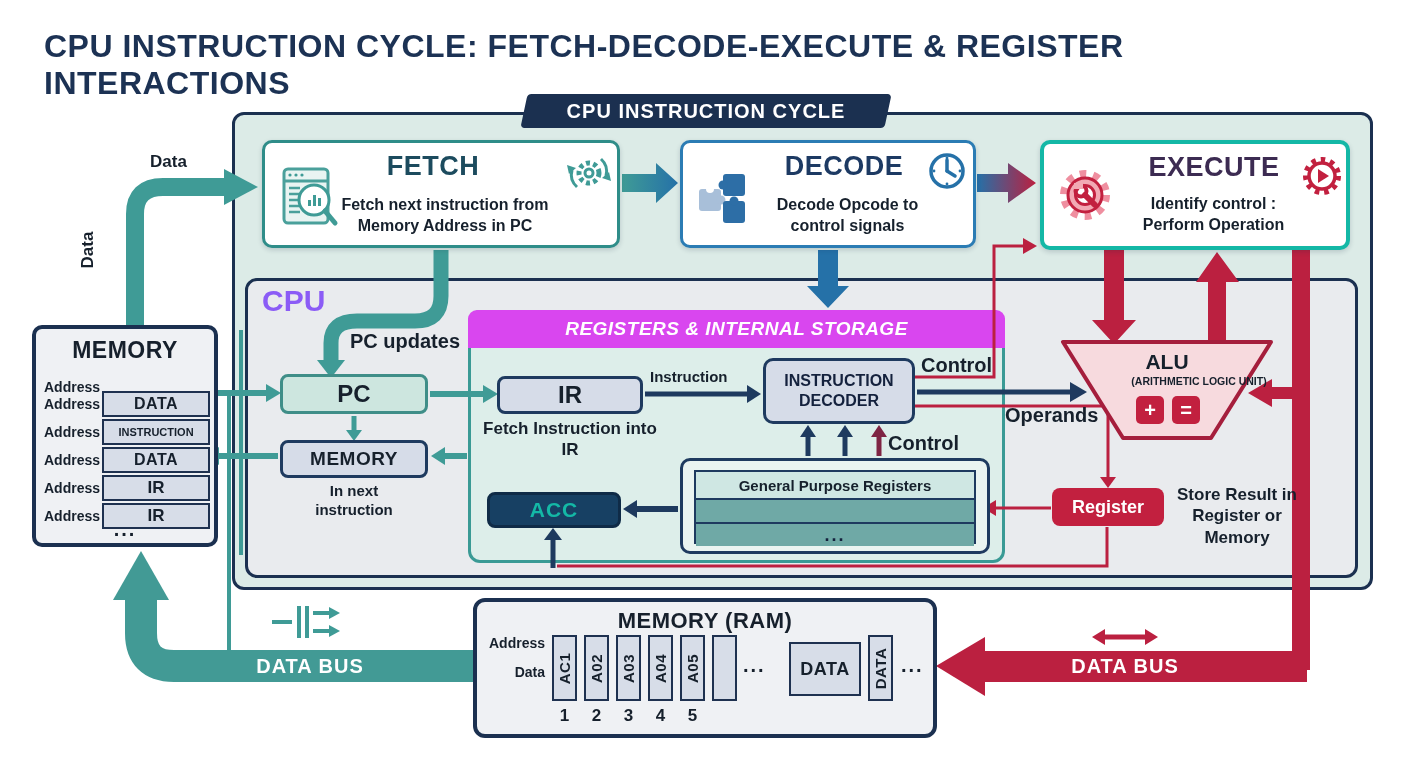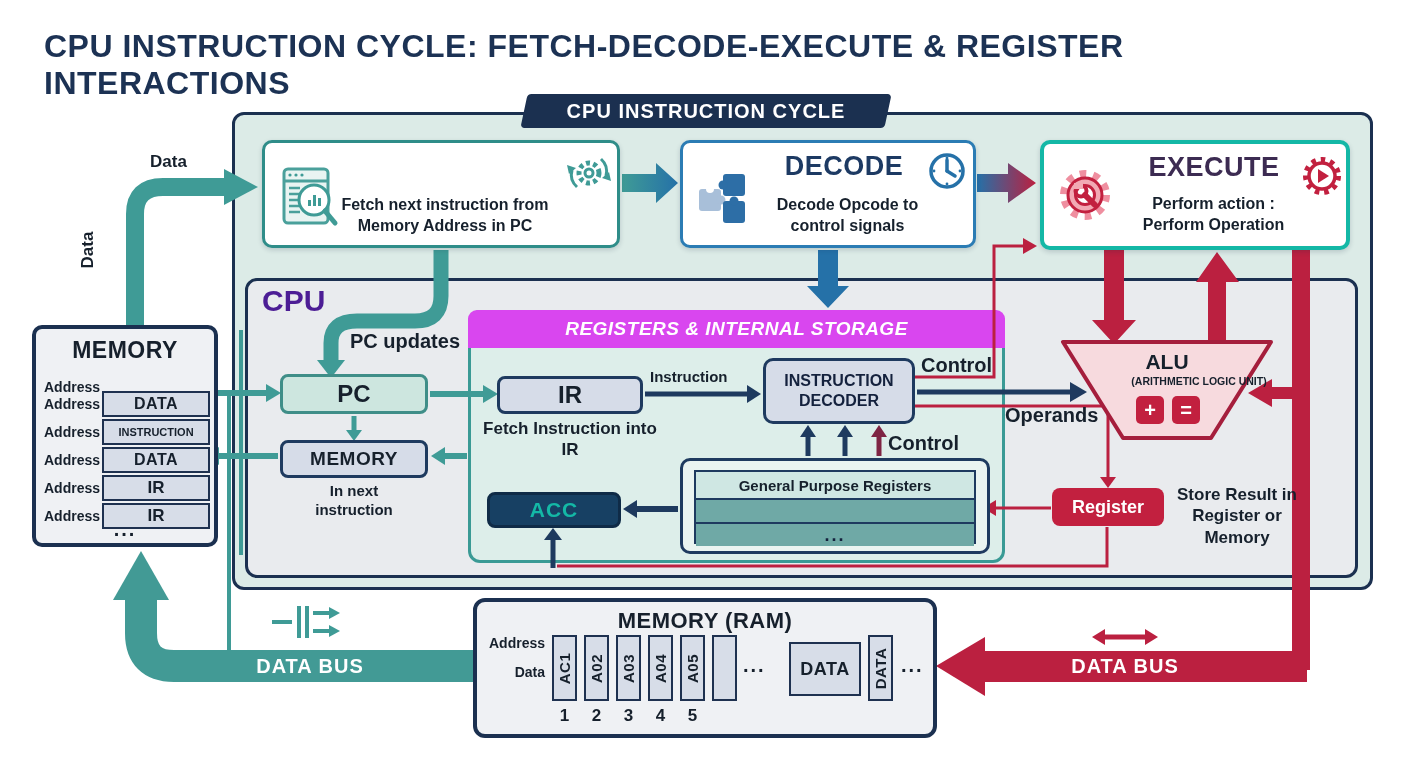--- a/index.html
+++ b/index.html
@@ -15,21 +15,21 @@
   .banner{left:524px;top:94px;width:364px;height:34px;}
   .banner::before{content:"";position:absolute;inset:0;background:#1B3050;
                   transform:skewX(-12deg);border-radius:4px;}
   .banner span{position:relative;z-index:1;width:100%;text-align:center;color:#fff;
                font-size:20px;font-weight:800;letter-spacing:1px;line-height:34px;display:block;}
   .stage-box{background:#fff;border-radius:10px;box-shadow:0 2px 5px rgba(20,40,60,.18);}
   .stage-title{font-weight:800;font-size:27px;letter-spacing:.5px;text-align:center;}
   .stage-desc{font-size:16px;font-weight:600;line-height:1.3;text-align:center;color:#16202c;}
   .cpu-box{left:245px;top:278px;width:1113px;height:300px;background:#E9EBEE;
            border:3px solid #1B3050;border-radius:12px;}
-  .cpu-label{left:262px;top:284px;font-size:30px;font-weight:800;color:#4c1d95;}
+  .cpu-label{left:262px;top:284px;font-size:30px;font-weight:800;color:#8b5cf6;}
   .reg-panel{left:468px;top:310px;width:537px;height:253px;background:#DDEEEA;
              border:3px solid #3A9A95;border-radius:12px;}
   .reg-header{left:468px;top:310px;width:537px;height:38px;background:#d946ef;
               border-radius:9px 9px 0 0;color:#fff;font-size:19px;font-weight:800;
               letter-spacing:.5px;line-height:38px;text-align:center;font-style:italic;}
   .small-node{border-radius:8px;font-weight:800;}
   .mint{background:#CDE6DF;border:3px solid #3F8E88;}
   .grey{background:#D6DCE8;border:3px solid #1E3A5F;}
   .lbl{font-size:20px;font-weight:600;color:#16202c;}
   .memory-box{background:#EFF1F4;border:4px solid #1B3050;border-radius:12px;}
@@ -213,20 +213,21 @@
           <line x1="8" y1="43" x2="19" y2="43"></line>
         <line x1="8" y1="49" x2="19" y2="49"></line>
       </g>
       <circle cx="33" cy="37" r="15" fill="#FFFFFF" stroke="#3F9B96" stroke-width="3"></circle>
       <rect x="27" y="37" width="3" height="6" fill="#3F9B96"></rect>
       <rect x="32" y="32" width="3" height="11" fill="#3F9B96"></rect>
       <rect x="37" y="35" width="3" height="8" fill="#3F9B96"></rect>
       <line x1="44" y1="48" x2="54" y2="60" stroke="#3F9B96" stroke-width="5" stroke-linecap="round"></line>
     </svg>
   </span>
+  <div class="abs stage-title" style="left:68px;top:8px;width:200px;color:#1C4B5E;">FETCH</div>
   <span class="abs" style="left:302px;top:8px;">
     <svg width="44" height="44" viewBox="0 0 44 44">
       <path d="M 34,8 A 17,17 0 0 1 39,25" fill="none" stroke="#3F9B96" stroke-width="3"></path>
       <polygon points="42,21 44,30 35,27" fill="#3F9B96"></polygon>
       <path d="M 10,36 A 17,17 0 0 1 5,19" fill="none" stroke="#3F9B96" stroke-width="3"></path>
       <polygon points="2,23 0,14 9,17" fill="#3F9B96"></polygon>
       <circle cx="22" cy="22" r="10" fill="none" stroke="#3F9B96" stroke-width="5" stroke-dasharray="4 3.3"></circle>
       <circle cx="22" cy="22" r="4" fill="none" stroke="#3F9B96" stroke-width="3"></circle>
     </svg>
   </span>
@@ -272,21 +273,21 @@
     </svg>
   </span>
   <div class="abs stage-title" style="left:80px;top:8px;width:180px;color:#3C2B52;">EXECUTE</div>
   <span class="abs" style="left:256px;top:10px;">
     <svg width="44" height="44" viewBox="0 0 44 44">
       <circle cx="22" cy="22" r="16.5" fill="none" stroke="#C2203F" stroke-width="5" stroke-dasharray="4.5 5"></circle>
       <circle cx="22" cy="22" r="13" fill="#FFFFFF" stroke="#C2203F" stroke-width="3.5"></circle>
       <polygon points="18,15 18,29 29,22" fill="#C2203F"></polygon>
     </svg>
   </span>
-  <div class="abs stage-desc" style="left:82px;top:50px;width:175px;">Perform action : Perform Operation</div>
+  <div class="abs stage-desc" style="left:82px;top:50px;width:175px;">Identify control : Perform Operation</div>
 </div>
 
 <div class="abs lbl" style="left:150px;top:152px;font-weight:700;font-size:17px;">Data</div>
 <div class="abs lbl" style="left:70px;top:240px;font-weight:700;font-size:17px;transform:rotate(-90deg);">Data</div>
 <div class="abs lbl" style="left:350px;top:330px;">PC updates</div>
 
 <div class="abs small-node mint ctr" style="left:280px;top:374px;width:148px;height:40px;font-size:24px;">PC</div>
 <div class="abs small-node grey ctr" style="left:280px;top:440px;width:148px;height:38px;font-size:19px;letter-spacing:.5px;">MEMORY</div>
 <div class="abs lbl ctr" style="left:292px;top:482px;width:124px;font-size:15px;line-height:1.25;">In next instruction</div>
 

